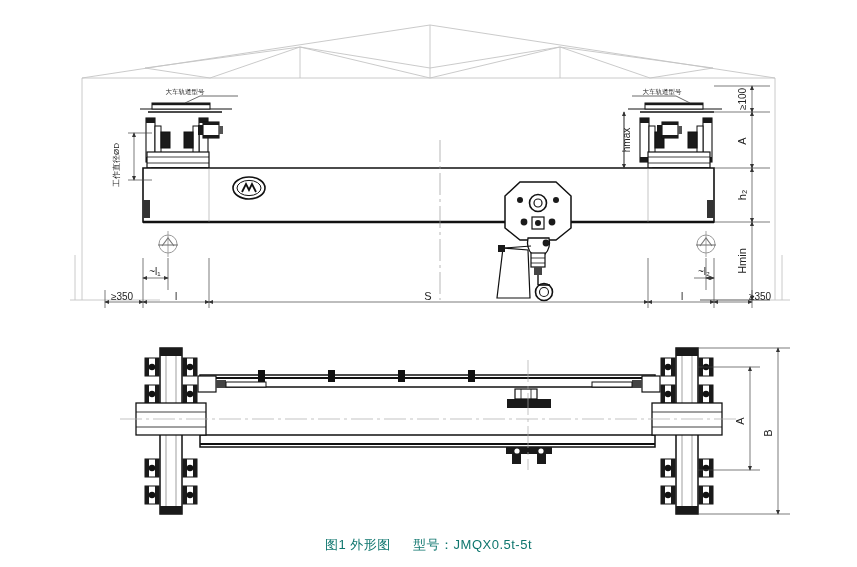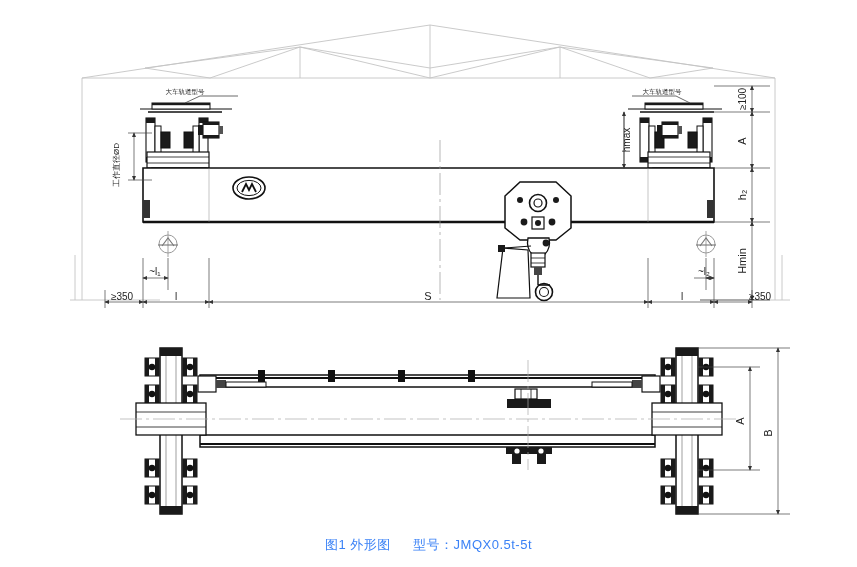--- a/index.html
+++ b/index.html
@@ -4,21 +4,21 @@
 <style>
   html,body{margin:0;padding:0;background:#ffffff;}
   body{
     width:857px;height:567px;position:relative;overflow:hidden;
     font-family:"Liberation Sans","DejaVu Sans",sans-serif;
     color:#111;
   }
   #drawing{position:absolute;left:0;top:0;width:857px;height:567px;}
   .caption{
     position:absolute;left:0;top:536px;width:857px;text-align:center;
-    font-size:13px;color:#3b82f6;letter-spacing:.5px;
+    font-size:13px;color:#0f766e;letter-spacing:.5px;
   }
   .caption .gap{display:inline-block;width:14px;}
   svg{display:block;}
   text{font-family:"Liberation Sans","DejaVu Sans",sans-serif;}
 </style>
 </head>
 <body>
 
 <svg id="drawing" viewBox="0 0 857 567" width="857" height="567" xmlns="http://www.w3.org/2000/svg">
 

